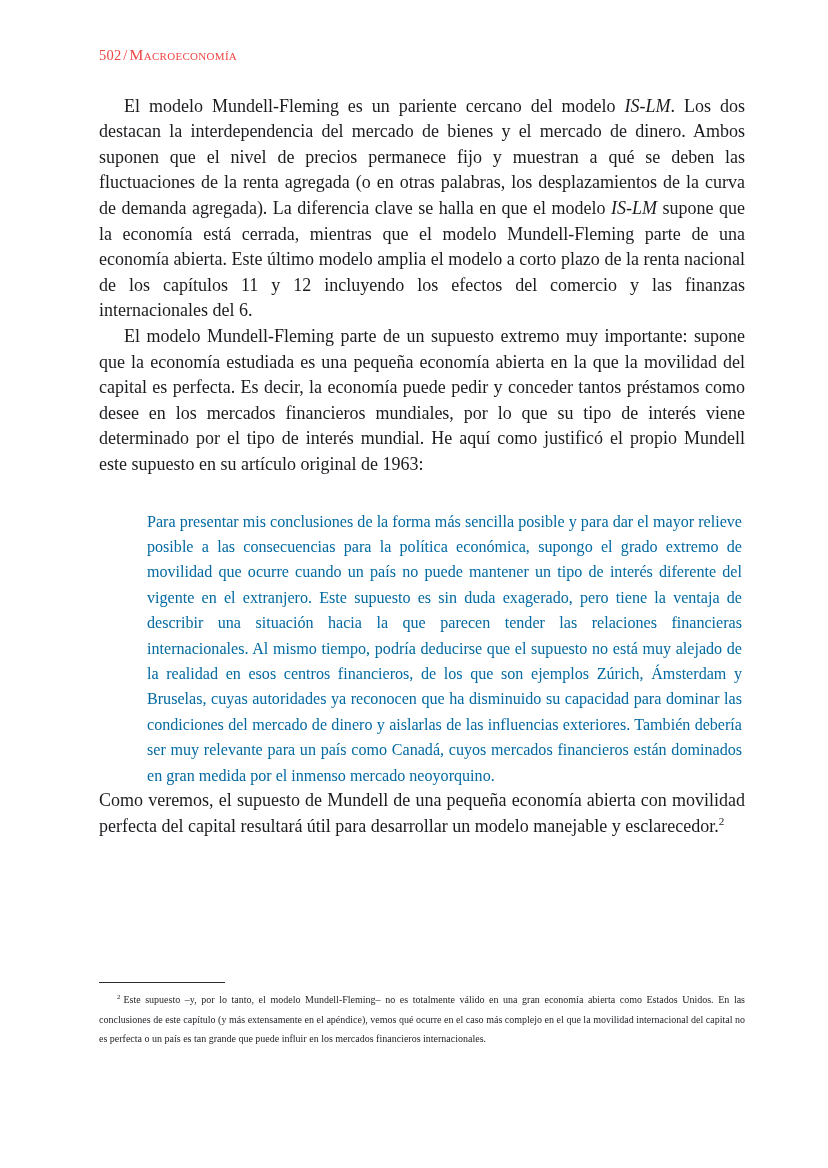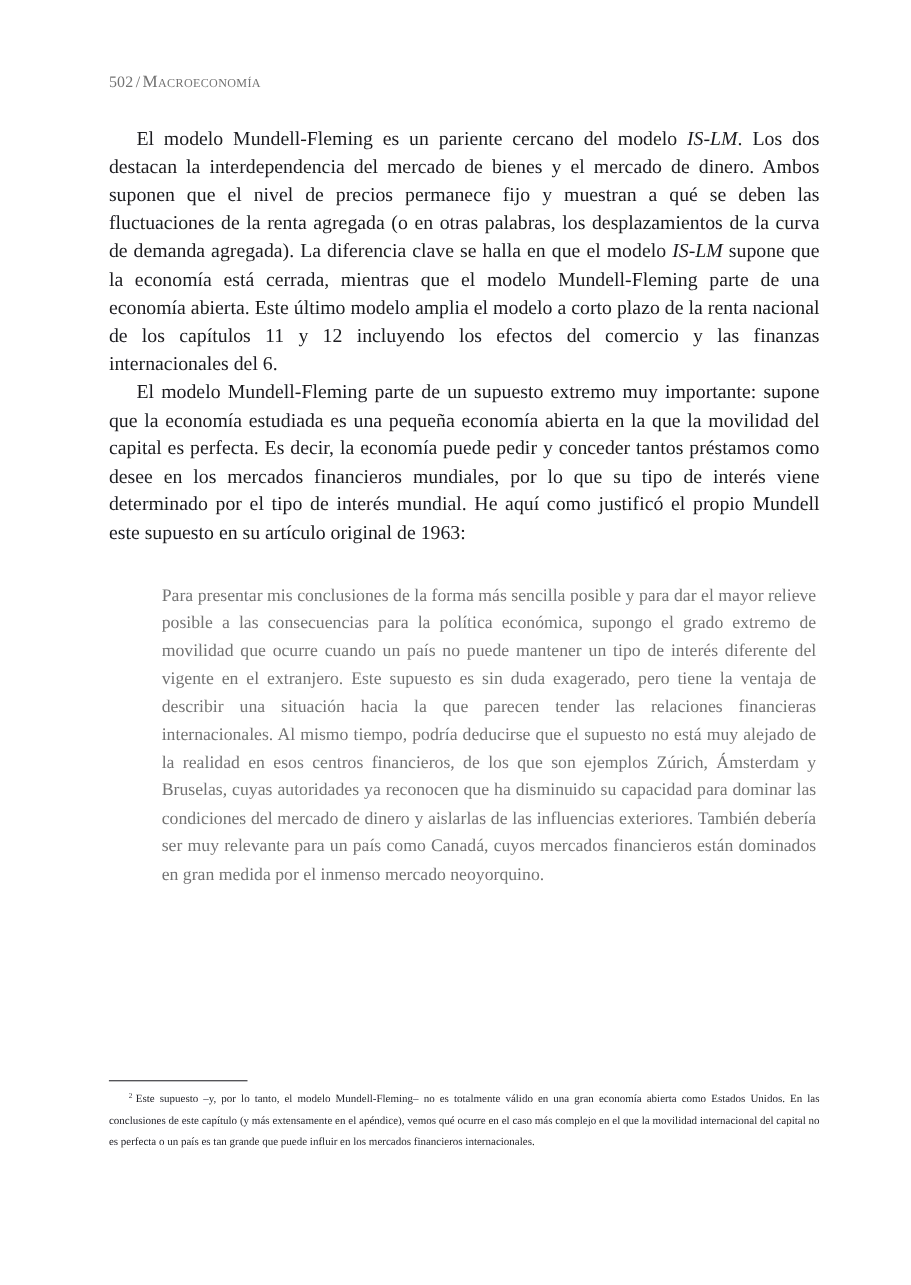--- a/index.html
+++ b/index.html
@@ -23,24 +23,24 @@
 
   .content {
     position: absolute;
     left: 99px;
     top: 0;
     width: 646px;
   }
 
   
   .running-head {
-    margin-top: 66px;
+    margin-top: 46px;
     font-size: 14.5px;
     letter-spacing: 0.2px;
-    color: #737373;
+    color: #ef4444;
     line-height: 1.2;
     white-space: nowrap;
   }
   .running-head .folio {
     font-variant: normal;
   }
   .running-head .sep {
     padding: 0 2px;
   }
   .running-head .booktitle {
@@ -83,21 +83,21 @@
     padding: 0;
     margin-top: 31px;
     margin-left: 48px;
     width: 595px;
   }
   blockquote.quote p {
     margin: 0;
     text-align: justify;
     font-size: 16.1px;
     line-height: 25.4px;
-    color: #737373;
+    color: #0369a1;
   }
 
   .after-quote {
     margin-top: 30px;
   }
   .next-para {
     margin-top: 0;
   }
 
   
@@ -142,20 +142,21 @@
     <div class="body-block">
 
       <p class="para indent"><span>El modelo Mundell-Fleming es un pariente cercano del modelo </span><em>IS-LM</em><span>. Los dos destacan la interdependencia del mercado de bienes y el mercado de dinero. Ambos suponen que el nivel de precios permanece fijo y muestran a qué se deben las fluctuaciones de la renta agregada (o en otras palabras, los desplazamientos de la curva de demanda agregada). La diferencia clave se halla en que el modelo </span><em>IS-LM</em><span> supone que la economía está cerrada, mientras que el modelo Mundell-Fleming parte de una economía abierta. Este último modelo amplia el modelo a corto plazo de la renta nacional de los capítulos 11 y 12 incluyendo los efectos del comercio y las finanzas internacionales del 6.</span></p>
 
       <p class="para indent next-para">El modelo Mundell-Fleming parte de un supuesto extremo muy importante: supone que la economía estudiada es una pequeña economía abierta en la que la movilidad del capital es perfecta. Es decir, la economía puede pedir y conceder tantos préstamos como desee en los mercados financieros mundiales, por lo que su tipo de interés viene determinado por el tipo de interés mundial. He aquí como justificó el propio Mundell este supuesto en su artículo original de 1963:</p>
 
       <blockquote class="quote">
         <p>Para presentar mis conclusiones de la forma más sencilla posible y para dar el mayor relieve posible a las consecuencias para la política económica, supongo el grado extremo de movilidad que ocurre cuando un país no puede mantener un tipo de interés diferente del vigente en el extranjero. Este supuesto es sin duda exagerado, pero tiene la ventaja de describir una situación hacia la que parecen tender las relaciones financieras internacionales. Al mismo tiempo, podría deducirse que el supuesto no está muy alejado de la realidad en esos centros financieros, de los que son ejemplos Zúrich, Ámsterdam y Bruselas, cuyas autoridades ya reconocen que ha disminuido su capacidad para dominar las condiciones del mercado de dinero y aislarlas de las influencias exteriores. También debería ser muy relevante para un país como Canadá, cuyos mercados financieros están dominados en gran medida por el inmenso mercado neoyorquino.</p>
       </blockquote>
 
+      <p class="para after-quote"><span>Como veremos, el supuesto de Mundell de una pequeña economía abierta con movilidad perfecta del capital resultará útil para desarrollar un modelo manejable y esclarecedor.</span><sup class="fn-ref">2</sup></p>
 
 
     </div>
   </div>
 
   <div class="footnote-area">
     <div class="footnote-rule"></div>
     <p class="footnote"><sup>2</sup><span>Este supuesto –y, por lo tanto, el modelo Mundell-Fleming– no es totalmente válido en una gran economía abierta como Estados Unidos. En las conclusiones de este capítulo (y más extensamente en el apéndice), vemos qué ocurre en el caso más complejo en el que la movilidad internacional del capital no es perfecta o un país es tan grande que puede influir en los mercados financieros internacionales.</span></p>
   </div>
 

